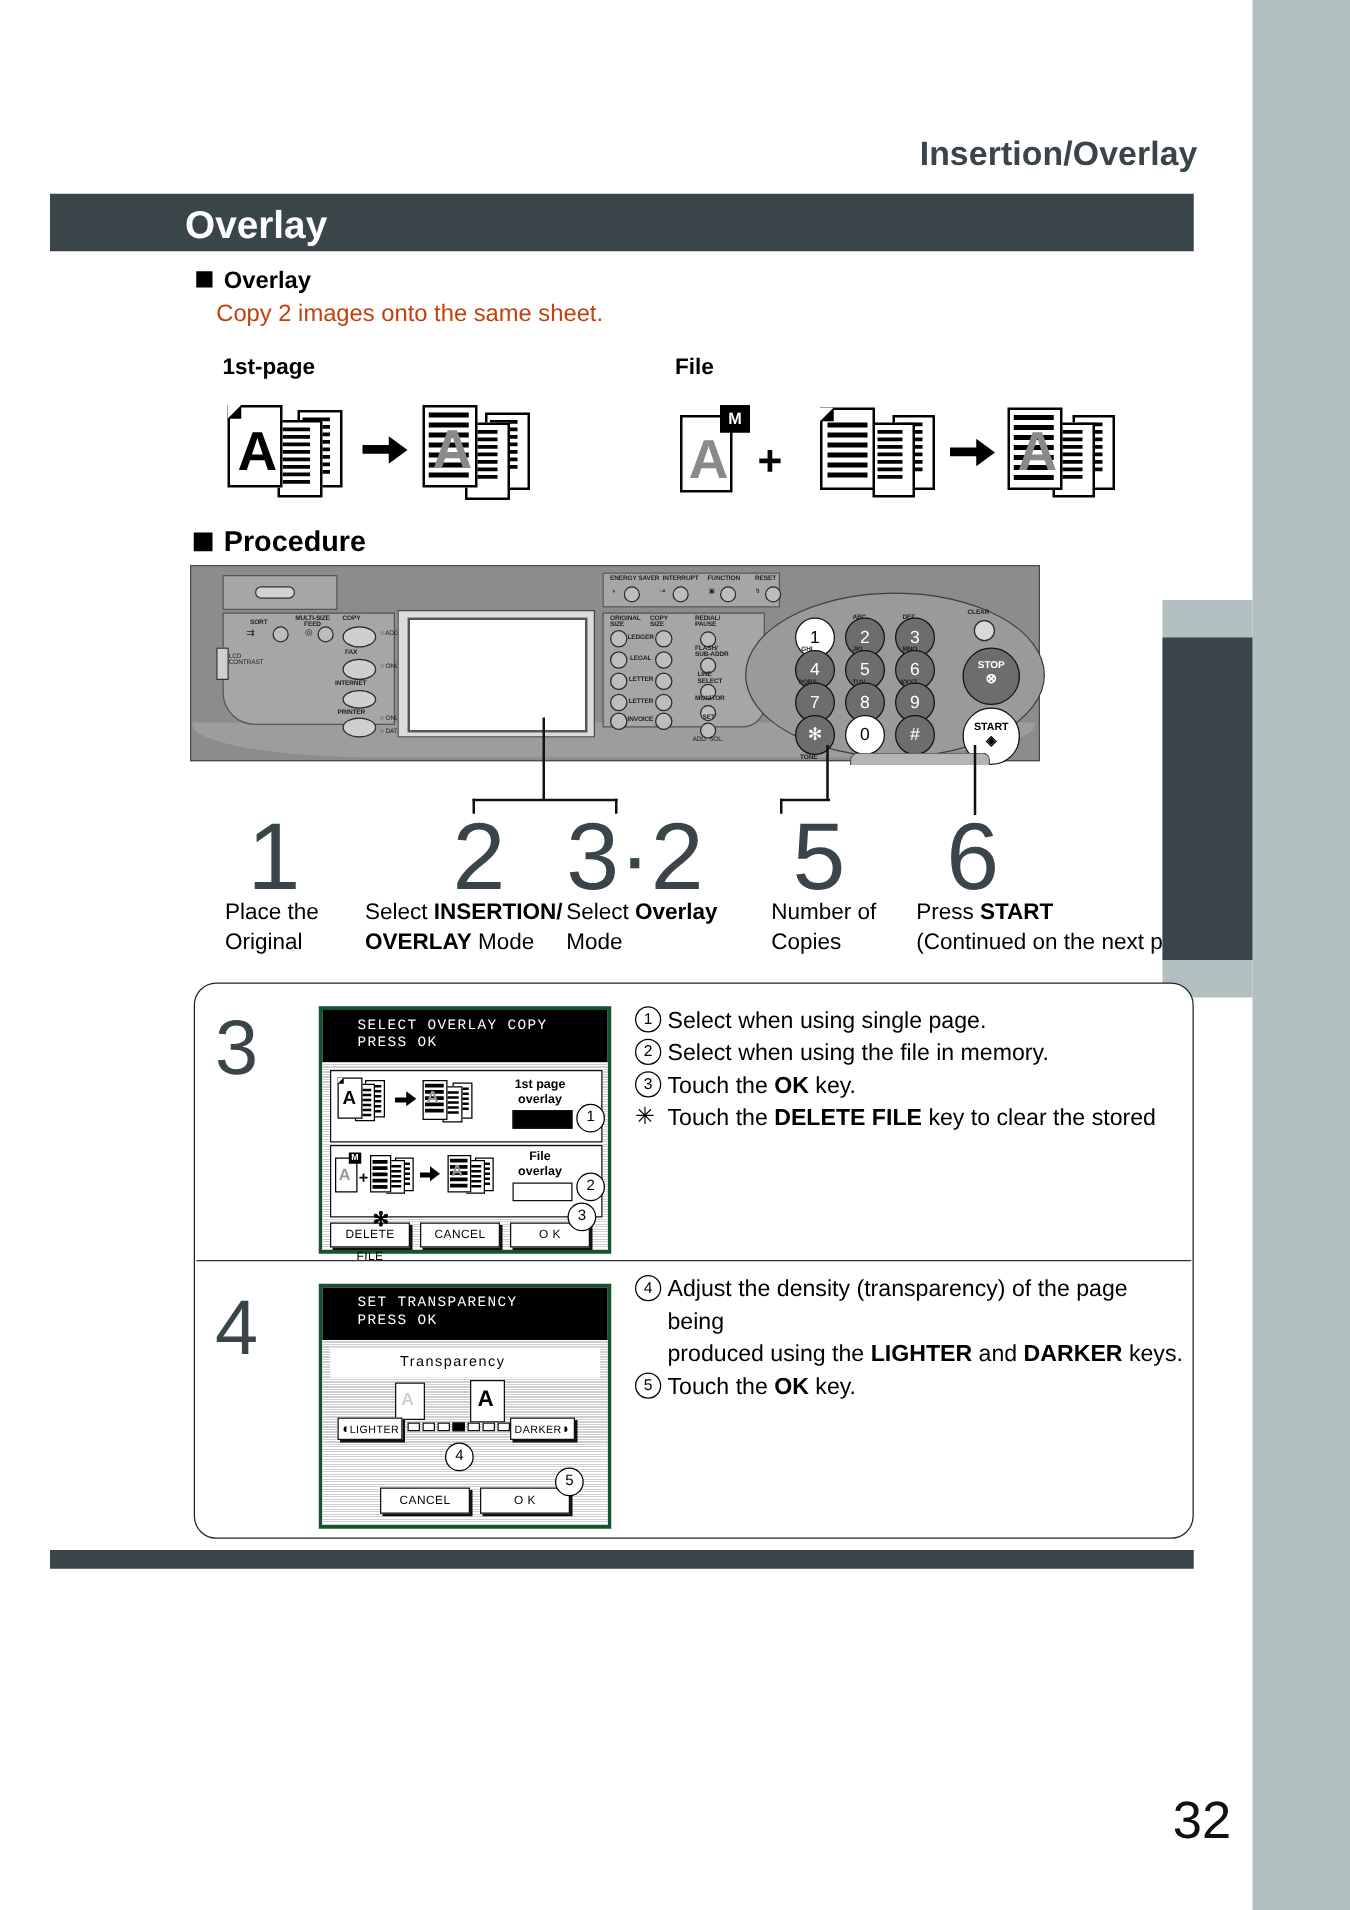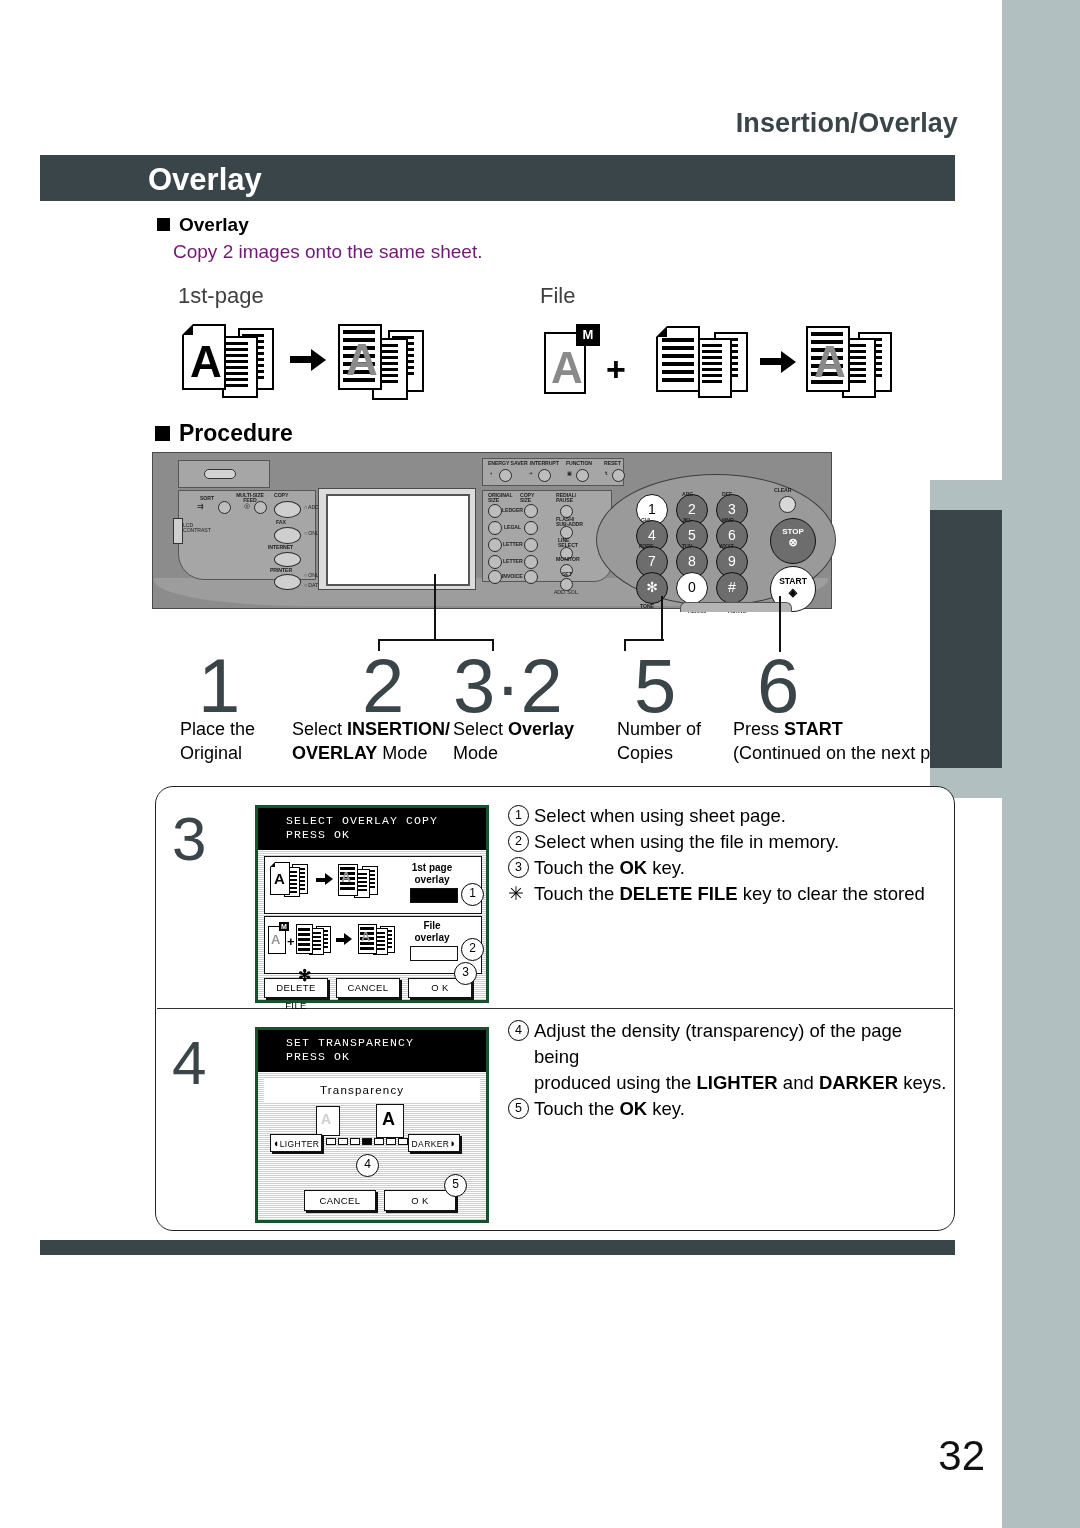--- a/index.html
+++ b/index.html
@@ -14,22 +14,22 @@
      color:#3a4549;letter-spacing:.1px;}
 
   
   .section-bar{position:absolute;left:40px;top:155px;width:915px;height:46px;background:#3a4549;}
   .section-bar .t{position:absolute;left:108px;top:7px;font-size:31px;font-weight:bold;color:#fff;}
 
   
   .blk-head{position:absolute;font-size:19px;font-weight:bold;color:#000;}
   .blk-head .sq{display:inline-block;width:13px;height:13px;background:#000;margin-right:9px;
      position:relative;top:0px;}
-  .body-txt{position:absolute;font-size:19px;color:#701a75;}
-  .lbl-bold{position:absolute;font-size:22px;font-weight:normal;color:#404040;}
+  .body-txt{position:absolute;font-size:19px;color:#c2410c;}
+  .lbl-bold{position:absolute;font-size:18px;font-weight:bold;color:#000000;}
 
   
   .icongrp{position:absolute;}
   .pg{position:absolute;background:#fff;border:2.2px solid #000;box-sizing:border-box;}
   .lines{position:absolute;}
   .lines i{position:absolute;display:block;background:#000;}
   .arrowbar{position:absolute;background:#000;height:7px;}
   .arrowhead{position:absolute;width:0;height:0;border-top:11px solid transparent;
      border-bottom:11px solid transparent;border-left:15px solid #000;}
   .bigA{position:absolute;font-size:44px;font-weight:bold;line-height:1;font-family:"Liberation Sans",sans-serif;}
@@ -579,21 +579,21 @@
       <div class="lcdbtn" style="left:78px;top:128px;width:62px;height:18px;line-height:18px;">CANCEL</div>
       <div class="lcdbtn" style="left:150px;top:128px;width:62px;height:18px;line-height:18px;">O K</div>
       <div style="position:absolute;left:40px;top:116px;font-size:16px;font-weight:bold;">✻</div>
       <div class="cnum" style="left:196px;top:112px;">3</div>
     </div>
   </div>
 
   <div class="inst" style="left:508px;top:803px;width:430px;">
     <div class="row">
       <span class="mk">1</span>
-      <span>Select when using sheet page.</span>
+      <span>Select when using single page.</span>
     </div>
     <div class="row">
       <span class="mk">2</span>
       <span>Select when using the file in memory.</span>
     </div>
     <div class="row">
       <span class="mk">3</span>
       <span>Touch the </span><b>OK</b><span> key.</span>
     </div>
     <div class="row">

